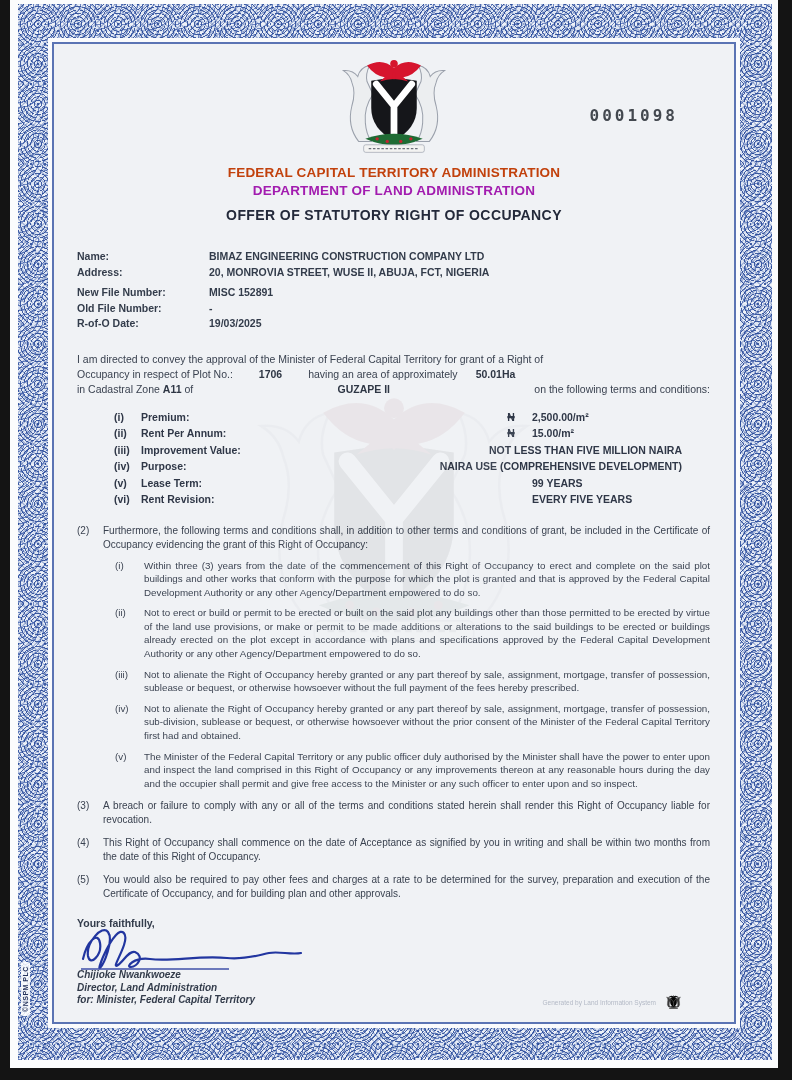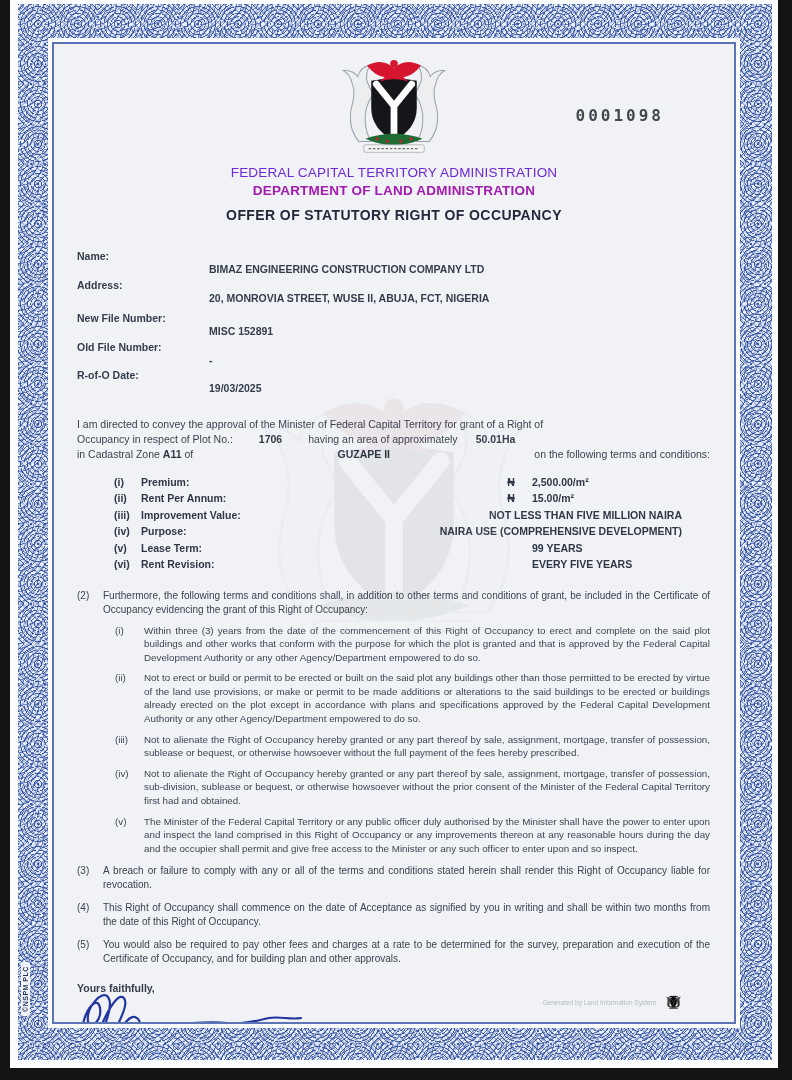--- a/index.html
+++ b/index.html
@@ -40,34 +40,34 @@
   .watermark{
     position:absolute;left:50%;top:330px;transform:translateX(-50%);
     width:310px;height:270px;opacity:.06;filter:grayscale(55%);
     pointer-events:none;
   }
 
   
   .coa-wrap{text-align:center;margin-top:10px;}
   .coa{width:118px;height:104px;}
   .serial{
-    position:absolute;top:52px;right:70px;
+    position:absolute;top:52px;right:56px;
     font-family:"DejaVu Sans Mono", monospace;
     font-size:16px;font-weight:bold;letter-spacing:3px;color:#43484f;
   }
   .h-country{margin:9px 0 0;text-align:center;font-size:15px;font-weight:bold;color:#2d3646;letter-spacing:.3px;}
-  .h-admin{margin:3px 0 0;text-align:center;font-size:13.5px;font-weight:normal;color:#6d28d9;letter-spacing:.2px;}
+  .h-admin{margin:3px 0 0;text-align:center;font-size:13.5px;font-weight:bold;color:#c2410c;letter-spacing:.2px;}
   .h-dept{margin:3px 0 0;text-align:center;font-size:13.5px;font-weight:bold;color:#a21caf;letter-spacing:.2px;}
   .h-title{margin:9px 0 0;text-align:center;font-size:14px;font-weight:bold;color:#23293a;letter-spacing:.4px;}
 
   
   .fields{margin:26px 24px 0 23px;}
   .field-row{display:flex;line-height:15.5px;font-size:10.5px;font-weight:bold;color:#333c4b;}
   .field-label{width:132px;flex:none;}
-  .field-value{flex:1;margin-top:13px;}
+  .field-value{flex:1;}
   .field-row.gap{margin-top:5px;}
 
   
   .intro{margin:20px 24px 0 23px;font-size:10.5px;line-height:15px;color:#3a4250;}
   .intro b{color:#2e3644;}
   .intro .sp1{display:inline-block;width:26px;}
   .intro .sp2{display:inline-block;width:18px;}
   .intro-line3{display:flex;justify-content:space-between;align-items:baseline;}
 
   

